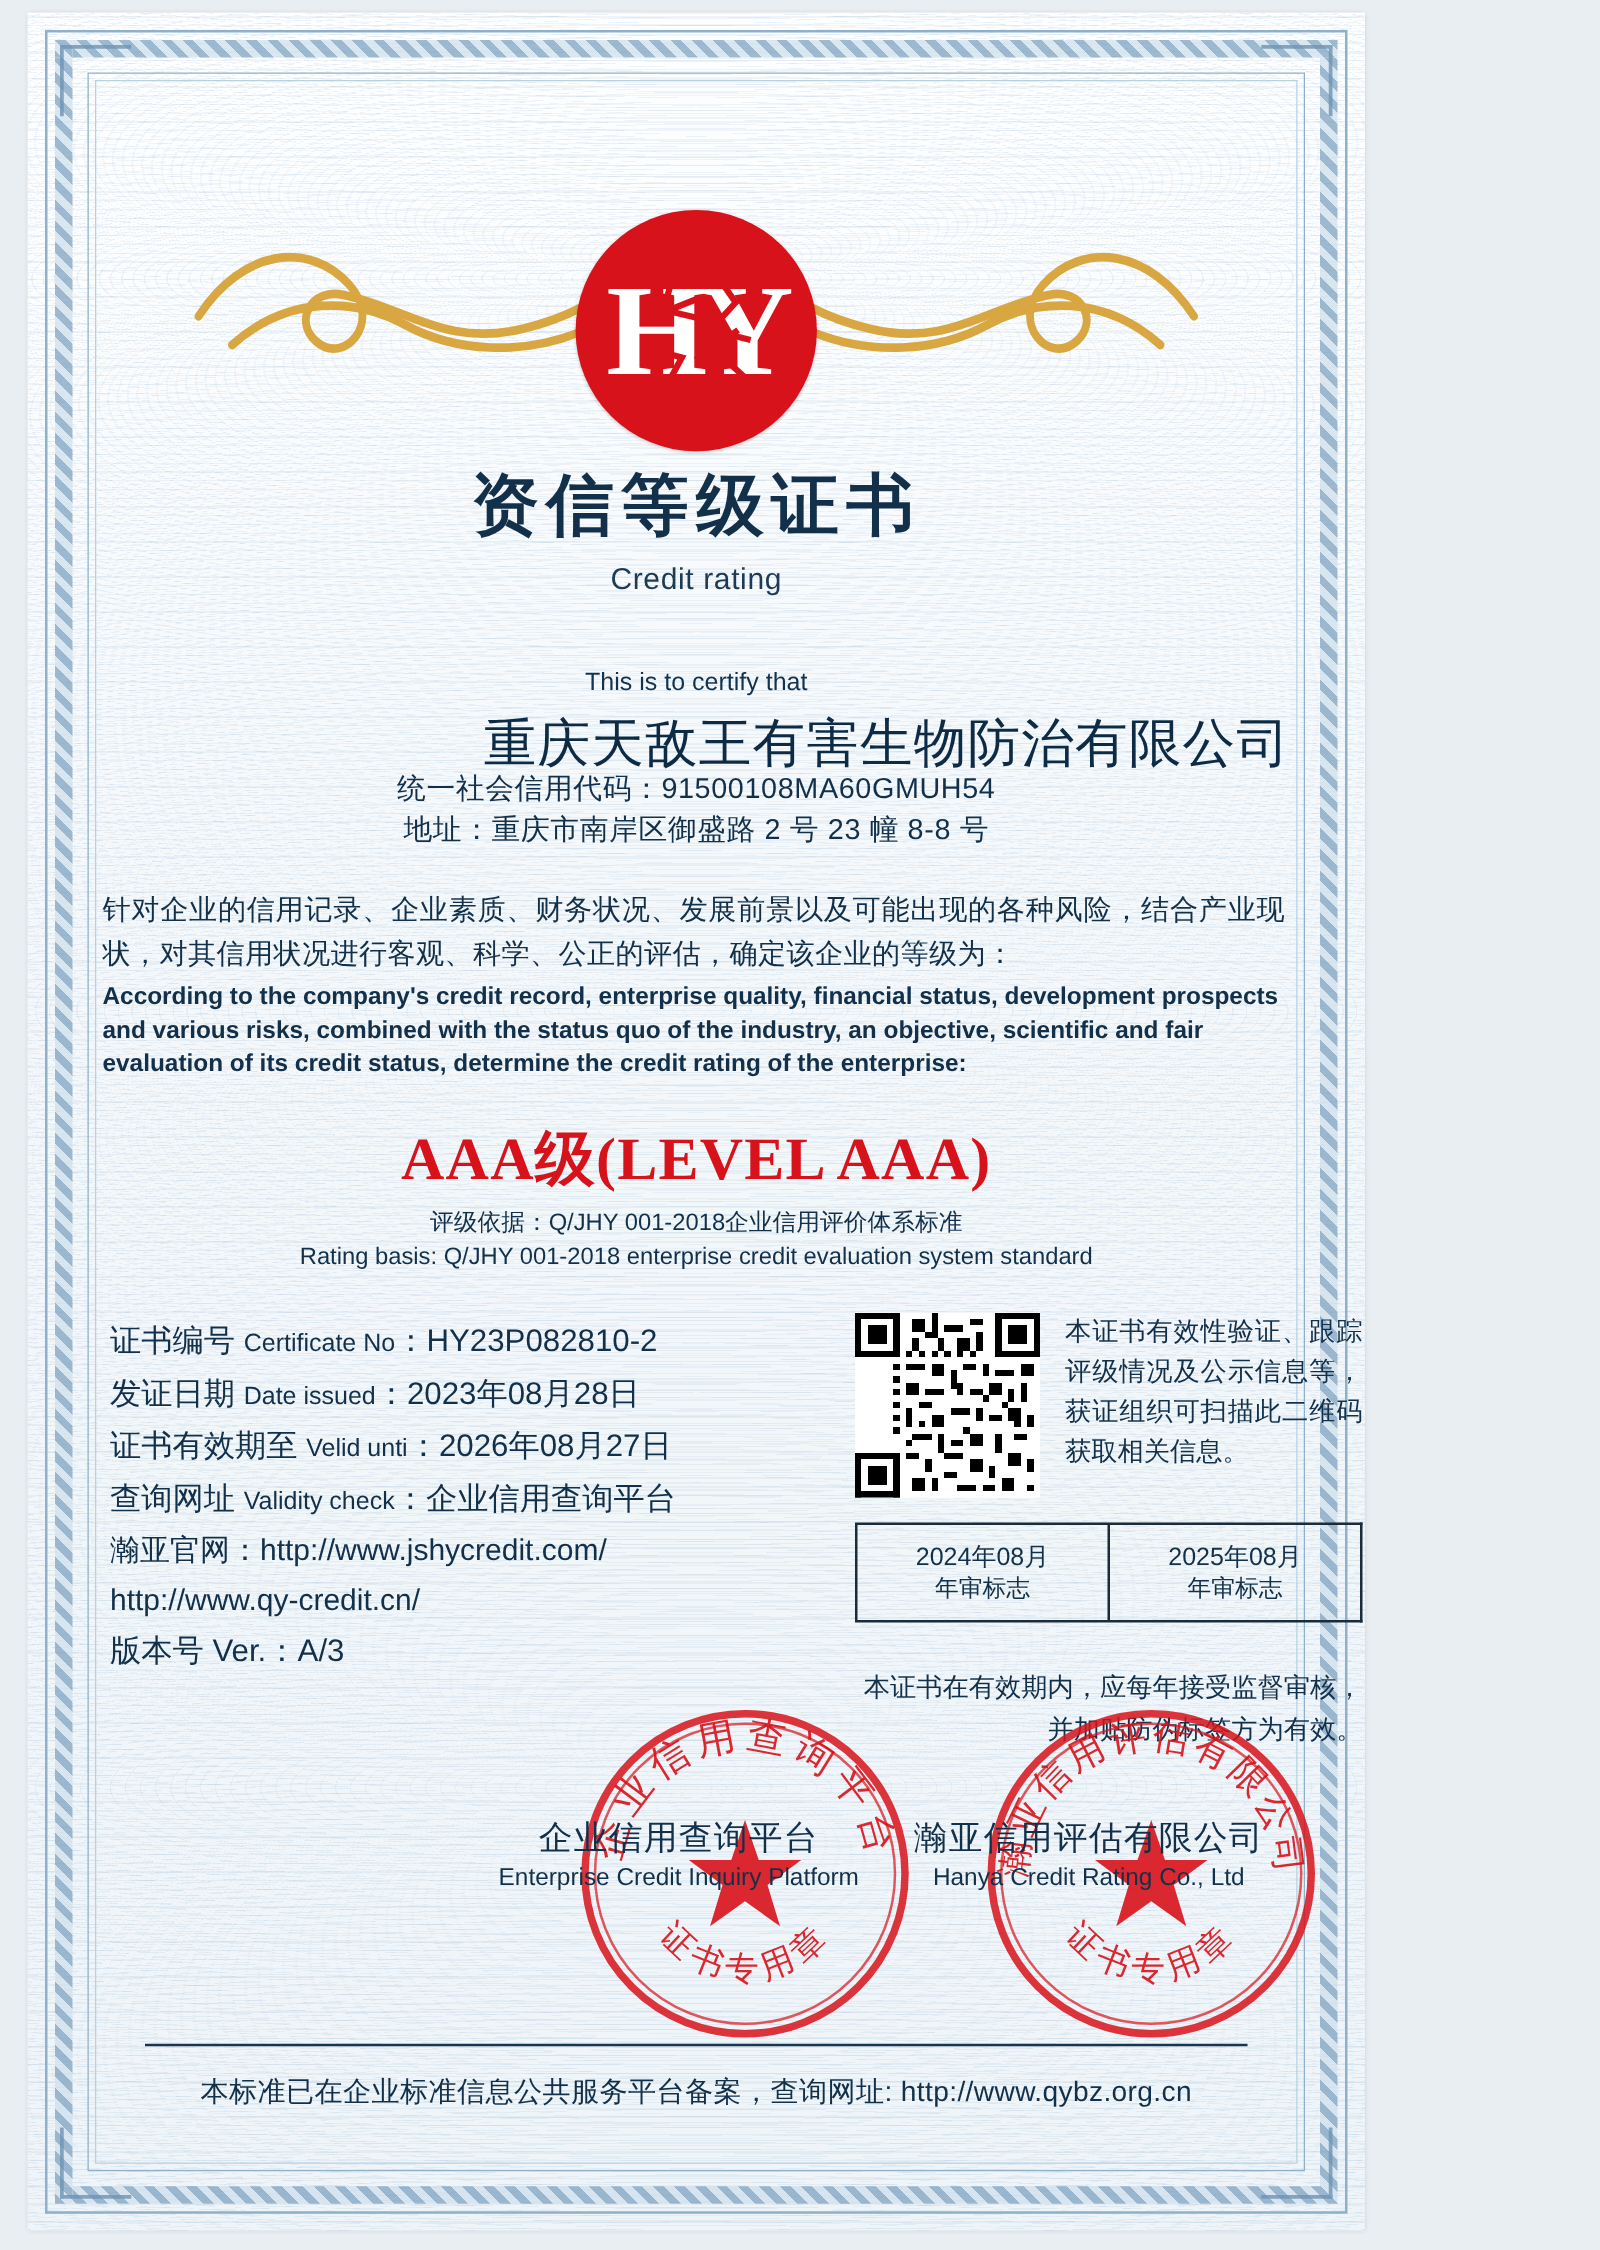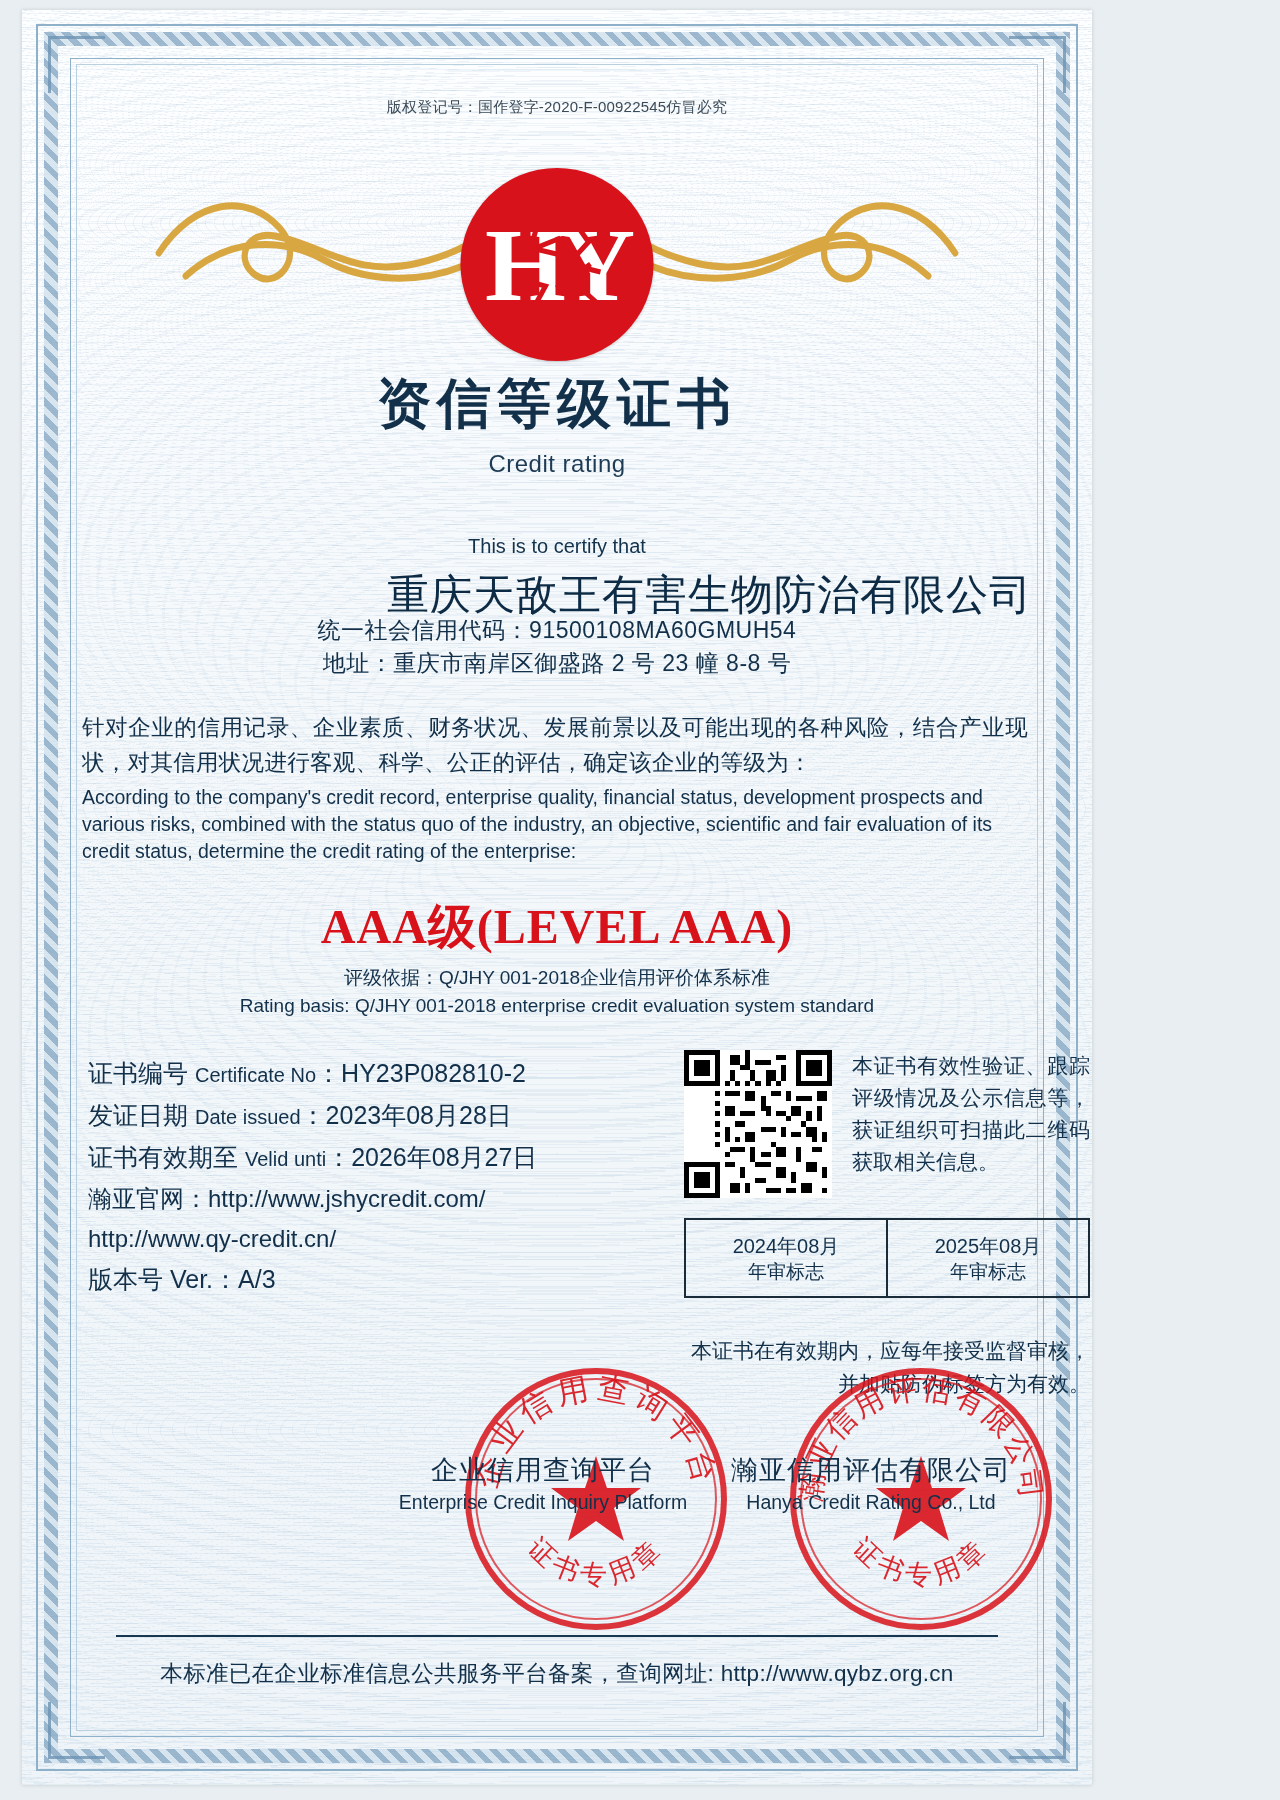--- a/index.html
+++ b/index.html
@@ -115,21 +115,21 @@
   
   .para{
     position:absolute;top:640px;left:0;right:4px;
   }
   .para-cn{
     font-size:22.5px;line-height:35px;color:#12304a;text-align:justify;
     letter-spacing:.3px;
   }
   .para-en{
     margin-top:4px;
-    font-size:19.5px;line-height:27px;color:#12304a;text-align:left;
+    font-size:19.5px;line-height:27px;color:#12304a;text-align:left;font-weight:bold;
   }
 
   
   .level{
     position:absolute;top:825px;width:100%;text-align:center;
     font-family:"Liberation Serif", serif;
     font-weight:700;font-size:48px;color:#d8121a;letter-spacing:1px;
   }
   .basis-cn{
     position:absolute;top:895px;width:100%;text-align:center;
@@ -210,21 +210,20 @@
   <div class="border-orn"></div>
   <div class="border-inner"></div>
   <div class="border-inner2"></div>
   <div class="corner c-tl"></div>
   <div class="corner c-tr"></div>
   <div class="corner c-bl"></div>
   <div class="corner c-br"></div>
 
   <div class="content">
 
-    <div class="copyright">版权登记号：国作登字-2020-F-00922545仿冒必究</div>
 
     <div class="flourish">
       <svg width="100%" height="150" viewBox="0 0 950 150" preserveAspectRatio="none" aria-hidden="true">
         <g fill="none" stroke="#d8a741" stroke-width="7" stroke-linecap="round">
           <path d="M30 95 C 70 40, 130 35, 165 70 C 195 100, 160 135, 135 115 C 115 99, 130 72, 160 78 C 215 88, 250 120, 320 105 C 380 92, 400 70, 420 60"></path>
           <path d="M60 118 C 110 78, 170 80, 215 102 C 260 124, 320 126, 370 108"></path>
           <path d="M920 95 C 880 40, 820 35, 785 70 C 755 100, 790 135, 815 115 C 835 99, 820 72, 790 78 C 735 88, 700 120, 630 105 C 570 92, 550 70, 530 60"></path>
           <path d="M890 118 C 840 78, 780 80, 735 102 C 690 124, 630 126, 580 108"></path>
         </g>
       </svg>
@@ -264,20 +263,24 @@
         <span>证书编号</span>
         <span class="lbl-en">Certificate No</span><span>：</span><span>HY23P082810-2</span>
       </div>
       <div class="drow">
         <span>发证日期</span>
         <span class="lbl-en">Date issued</span><span>：</span><span>2023年08月28日</span>
       </div>
       <div class="drow">
         <span>证书有效期至</span>
         <span class="lbl-en">Velid unti</span><span>：</span><span>2026年08月27日</span>
+      </div>
+      <div class="drow">
+        <span>查询网址</span>
+        <span class="lbl-en">Validity check</span><span>：</span><span>企业信用查询平台</span>
       </div>
       <div class="durl">瀚亚官网：http://www.jshycredit.com/</div>
       <div class="durl">http://www.qy-credit.cn/</div>
       <div class="drow">版本号 Ver.：A/3</div>
     </div>
 
     <div class="qr">
       <svg width="148" height="148" viewBox="0 0 29 29" shape-rendering="crispEdges" aria-hidden="true">
         <rect width="29" height="29" fill="#ffffff"></rect>
         <g fill="#000000">

